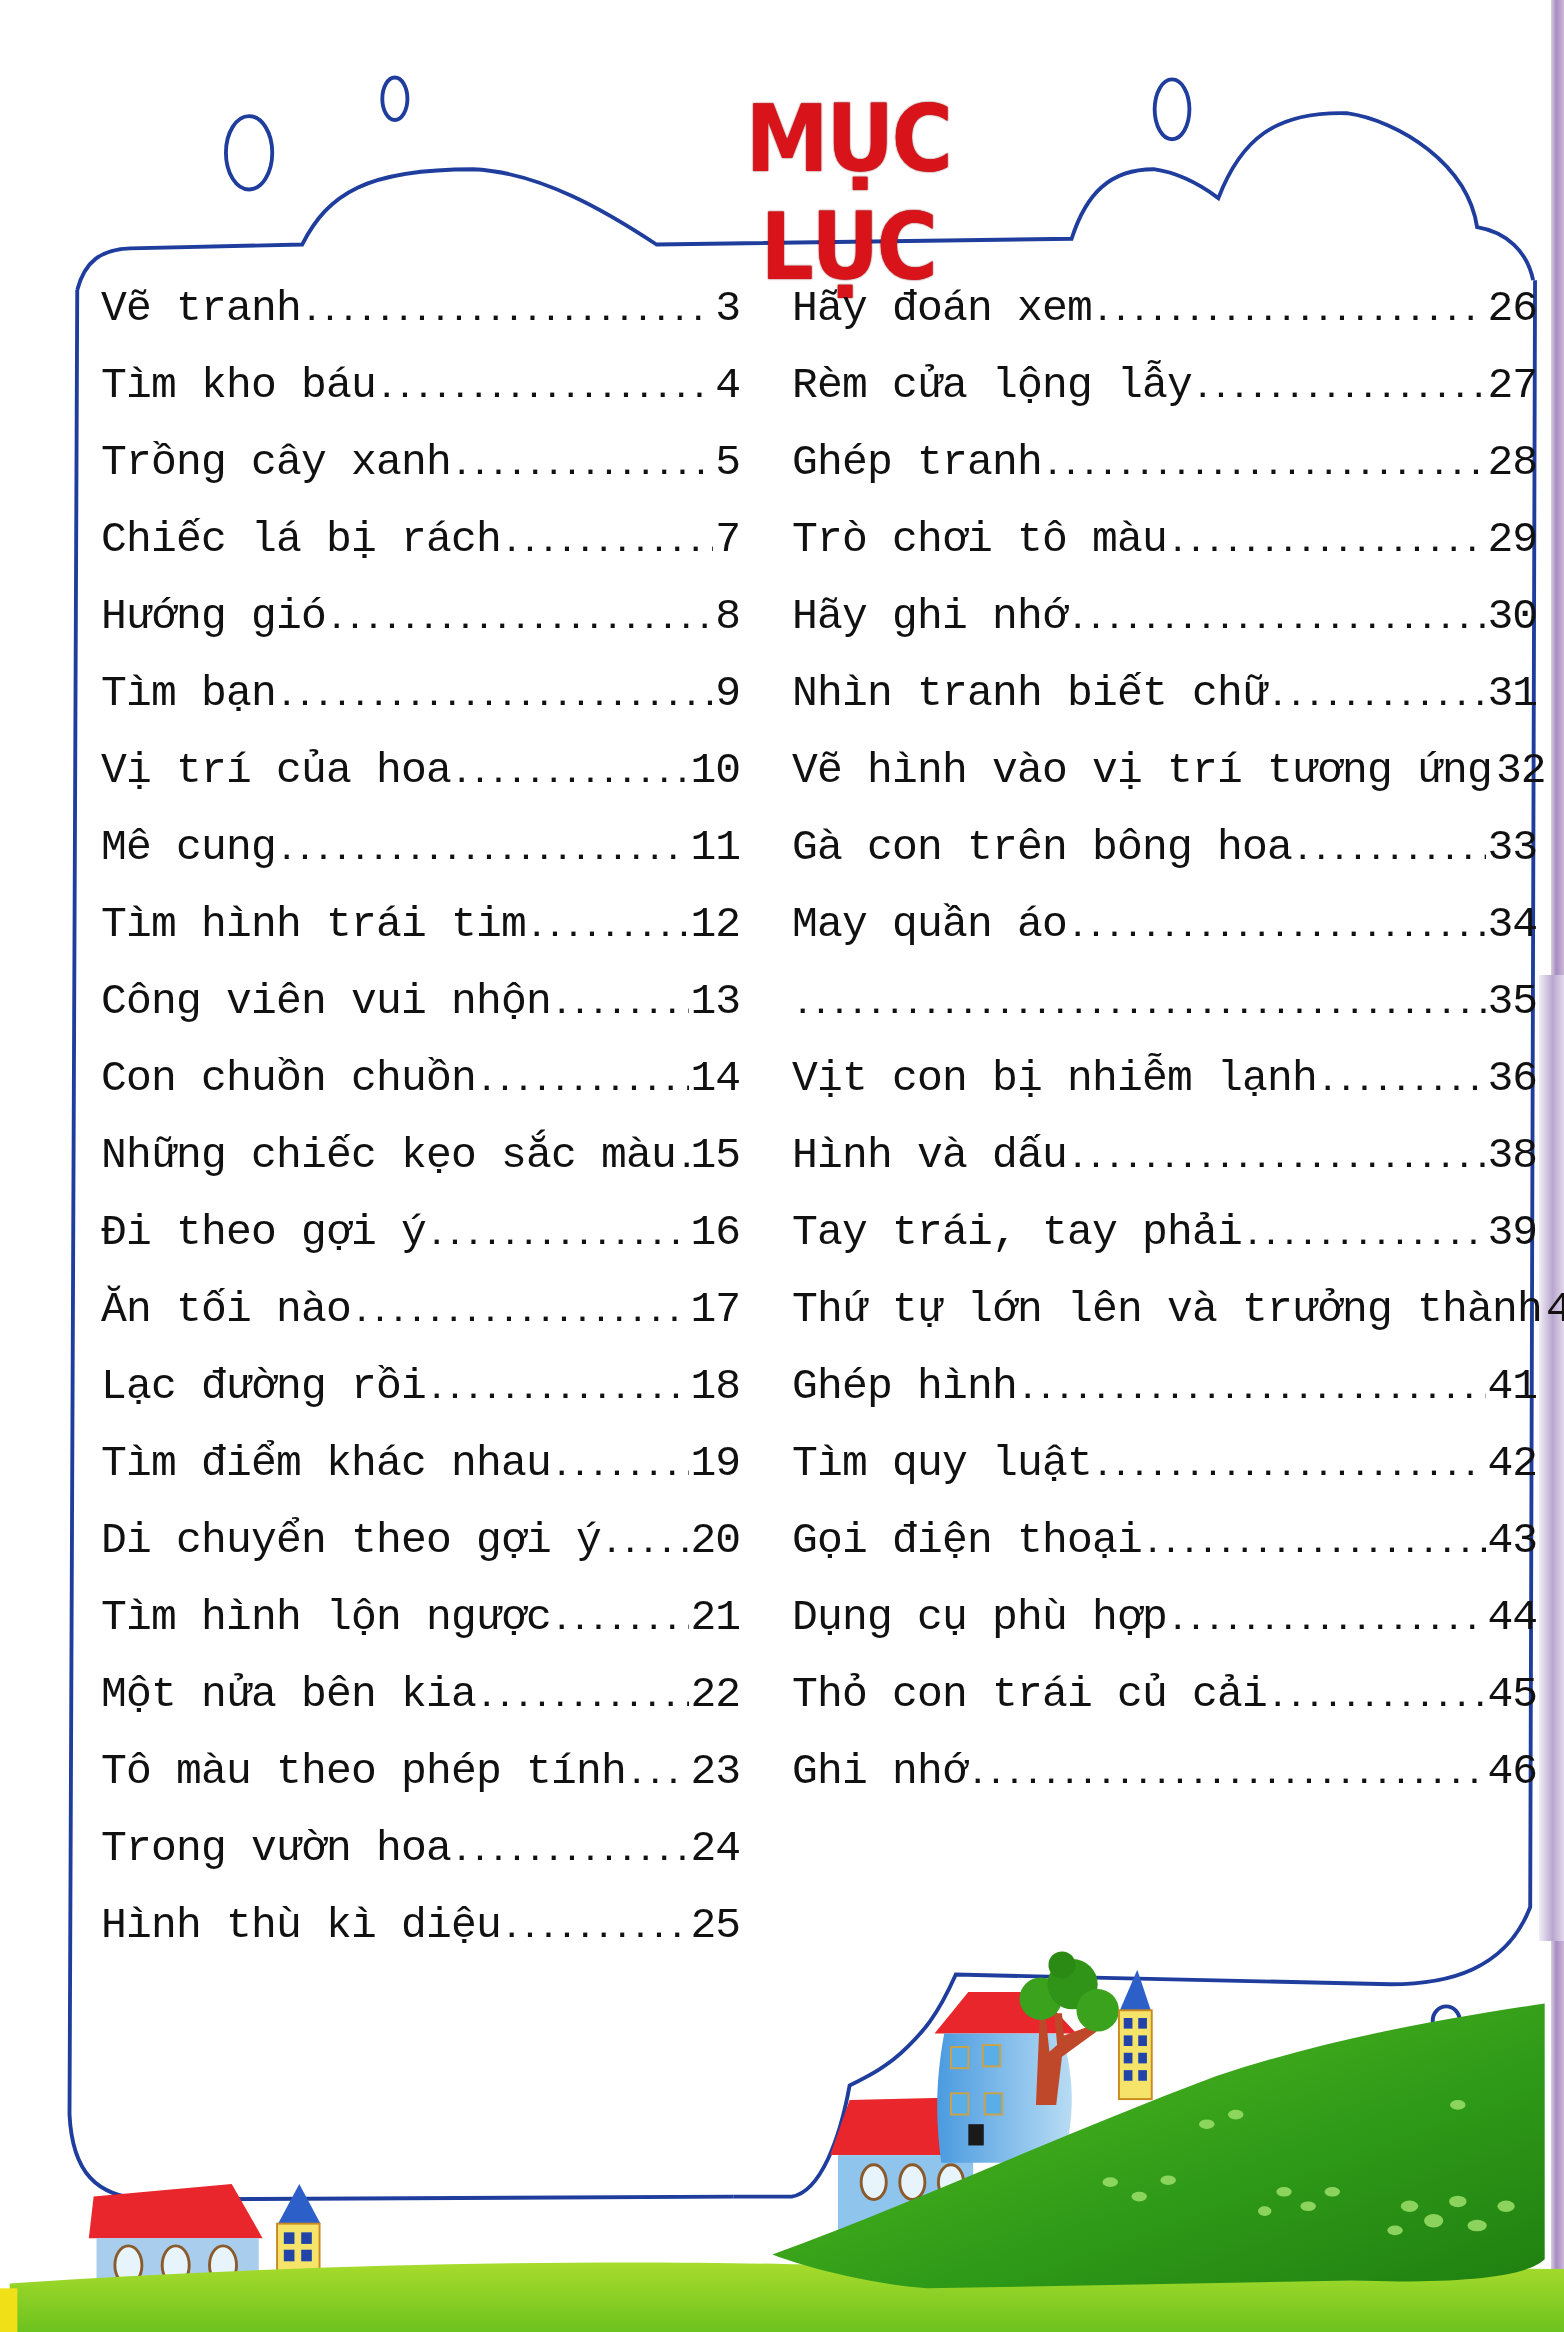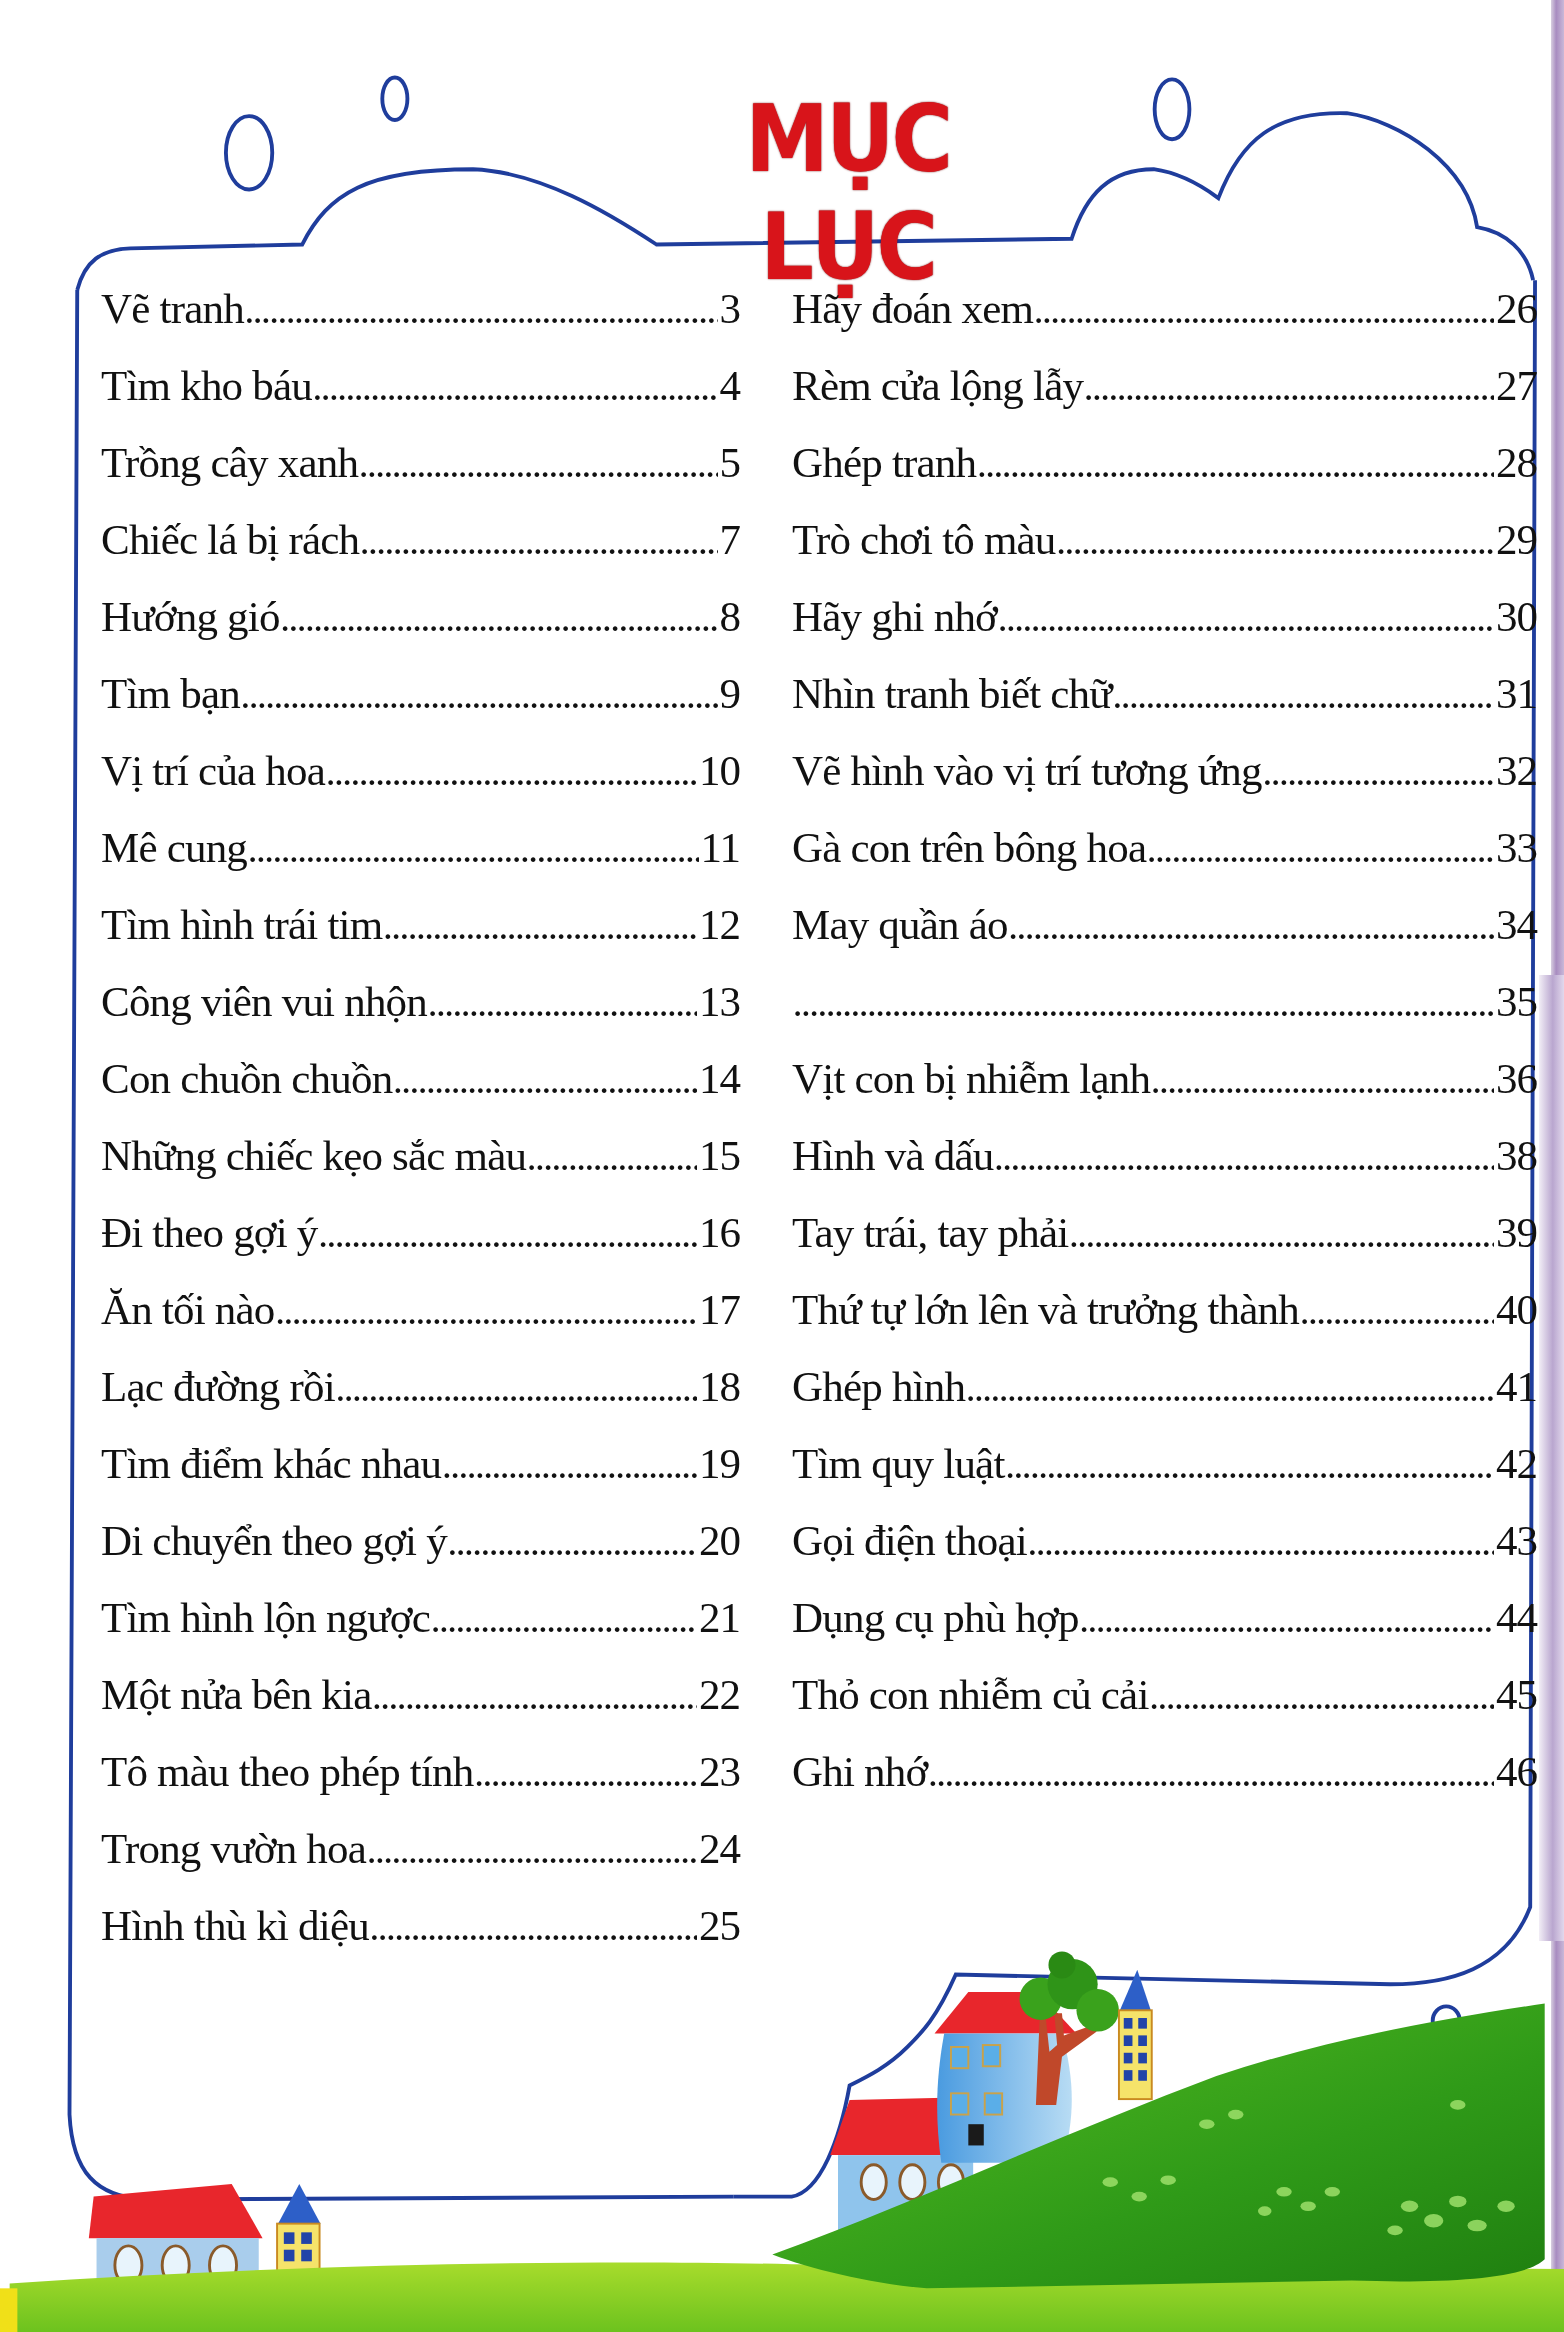--- a/index.html
+++ b/index.html
@@ -24,21 +24,21 @@
     text-shadow: 0 0 1.9px #6a0a0c;
     transform: scaleX(0.9);
     transform-origin: center;
   }
   .toc-col { position: absolute; top: 270px; }
   .toc-col.left { left: 101px; width: 639px; }
   .toc-col.right { left: 792px; width: 745px; }
   .toc-row {
     display: flex; align-items: baseline; height: 77px;
     font-size: 43px; color: #111; line-height: 77px;
-    font-family: Liberation Serif, serif;
+    font-family: Liberation Mono, monospace;
   }
   .toc-row .t { white-space: nowrap; letter-spacing: -0.8px; transform-origin: left; }
   .toc-row .dots {
     flex: 1; overflow: hidden; white-space: nowrap; margin: 0 1.9px;
     font-weight: bold; letter-spacing: 1px; font-size: 29px; color: #111;
   }
   .toc-row .dots::before {
     content: "................................................................................................................";
   }
   .toc-row .p { white-space: nowrap; letter-spacing: -1px; }
@@ -278,21 +278,21 @@
       <span class="t">Gọi điện thoại</span>
       <span class="dots"></span>
       <span class="p">43</span>
     </div>
   <div class="toc-row">
       <span class="t">Dụng cụ phù hợp</span>
       <span class="dots"></span>
       <span class="p">44</span>
     </div>
   <div class="toc-row">
-      <span class="t">Thỏ con nhiễm củ cải</span>
+      <span class="t">Thỏ con trái củ cải</span>
       <span class="dots"></span>
       <span class="p">45</span>
     </div>
   <div class="toc-row">
       <span class="t">Ghi nhớ</span>
       <span class="dots"></span>
       <span class="p">46</span>
     </div>
 </div>
 

